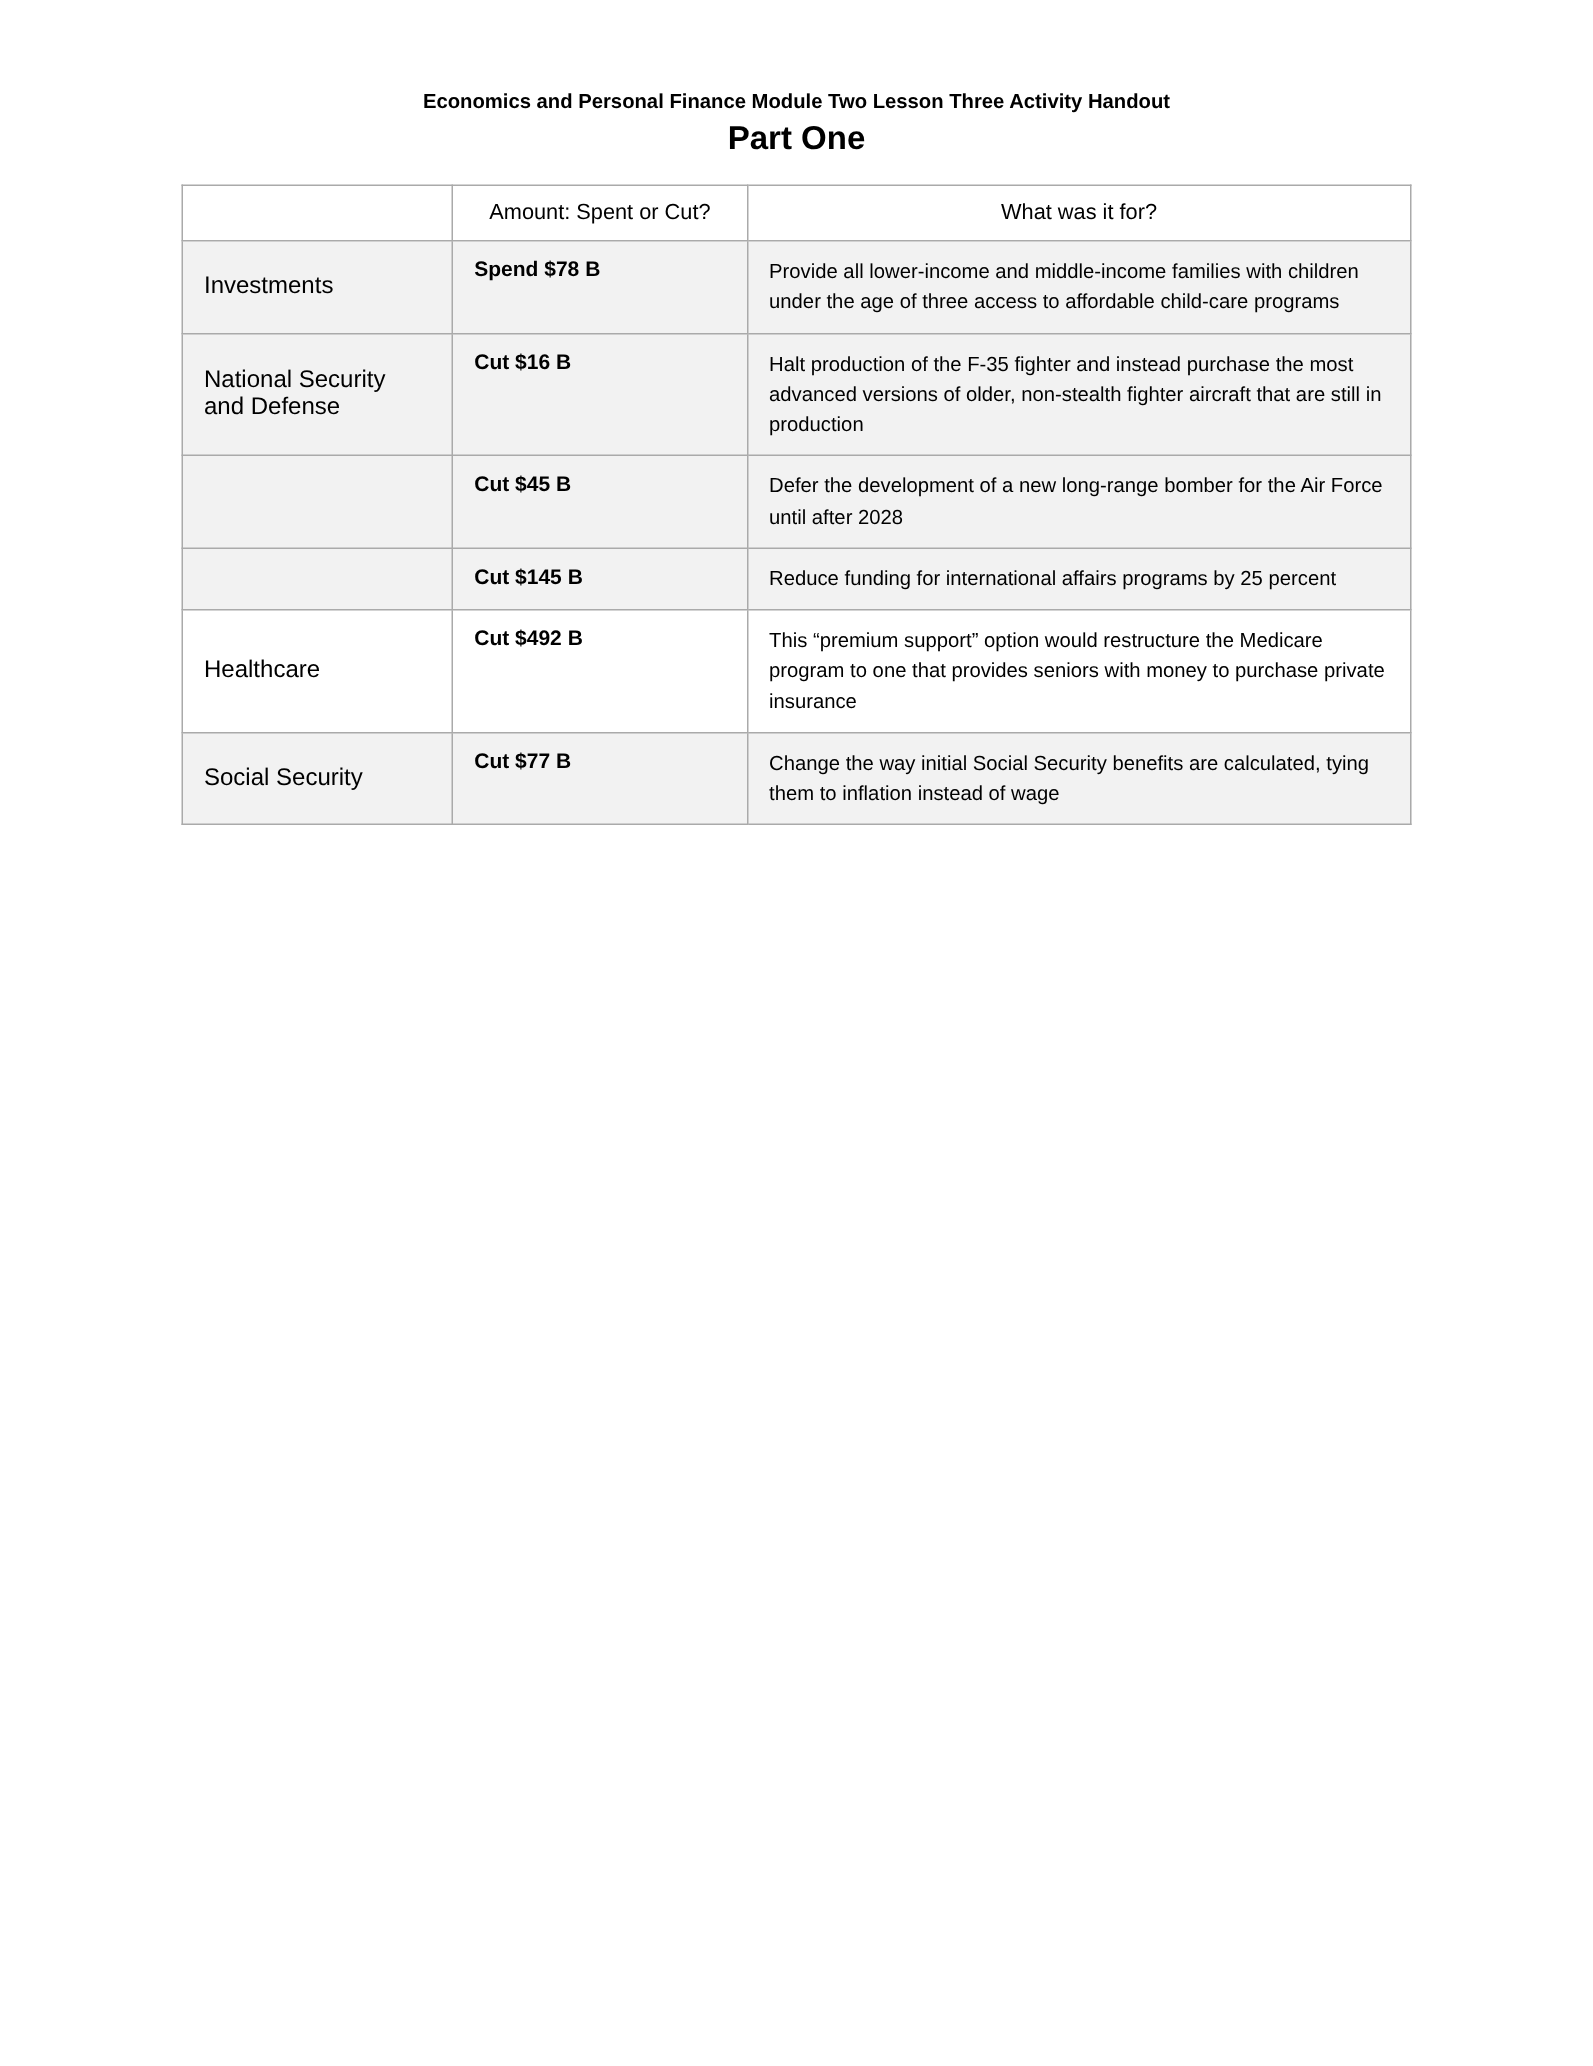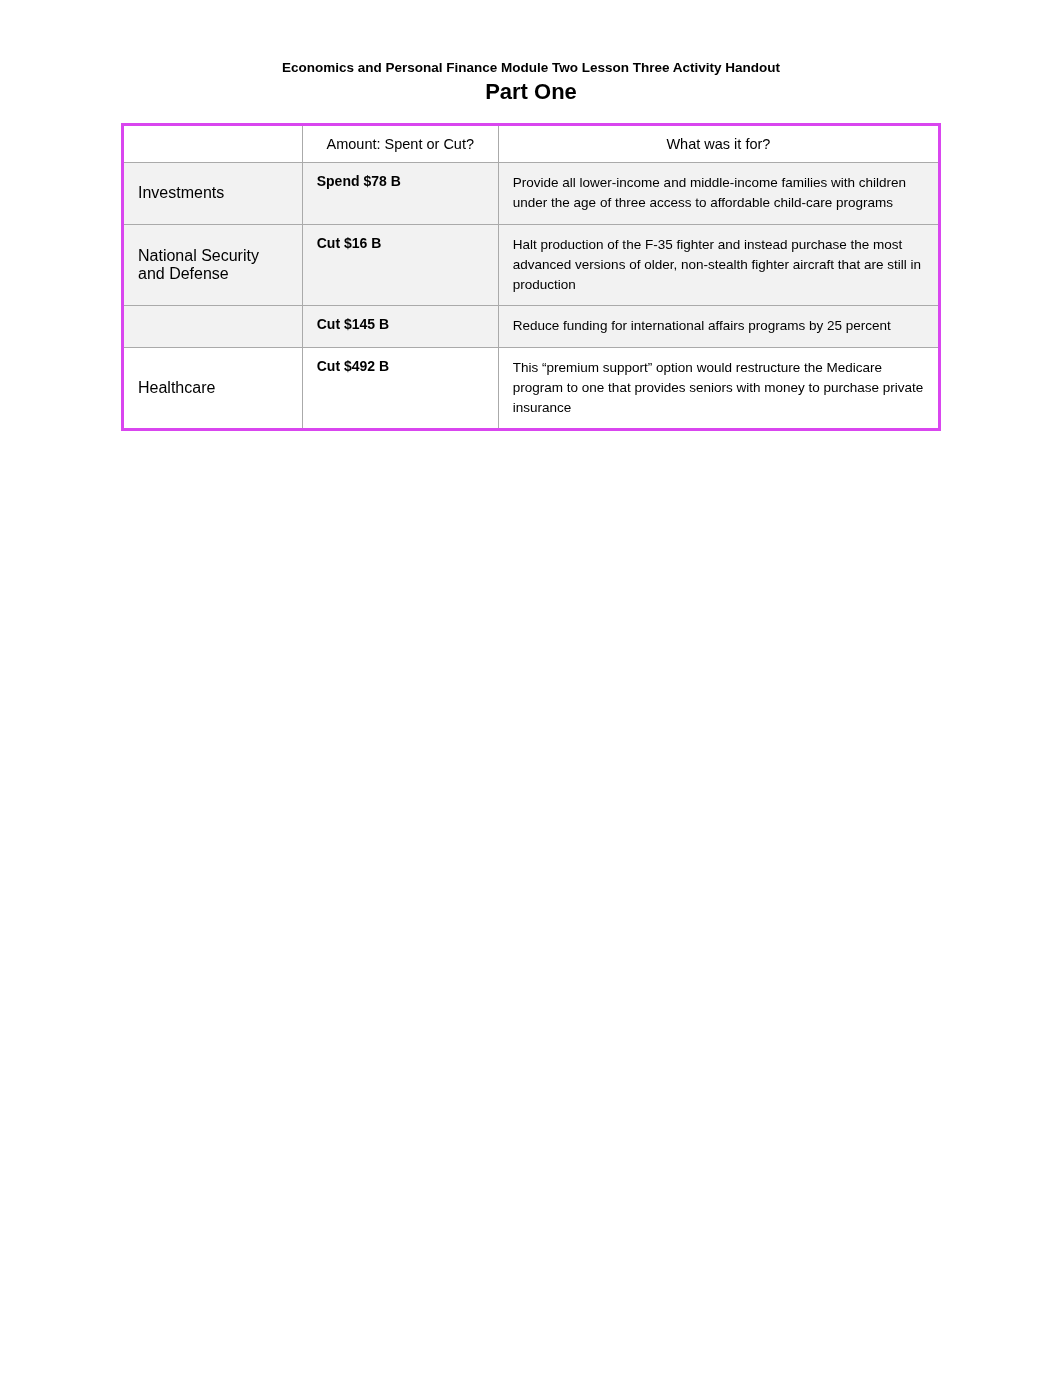--- a/index.html
+++ b/index.html
@@ -31,21 +31,21 @@
       font-weight: bold;
       margin-bottom: 4px;
     }
     .title {
       font-size: 22px;
       font-weight: bold;
     }
     table {
       width: 100%;
       border-collapse: collapse;
-      border: 3px solid #d946ef;
+      border: 1px solid #d946ef;
     }
     th, td {
       border: 1px solid #aaaaaa;
       padding: 10px 14px;
       vertical-align: top;
     }
     thead th {
       background: #ffffff;
       font-size: 14.5px;
       font-weight: normal;
@@ -103,23 +103,33 @@
           <td class="amount-cell">Spend $78 B</td>
           <td class="description-cell">Provide all lower-income and middle-income families with children under the age of three access to affordable child-care programs</td>
         </tr>
         <tr class="shaded">
           <td class="category-cell">National Security and Defense</td>
           <td class="amount-cell">Cut $16 B</td>
           <td class="description-cell">Halt production of the F-35 fighter and instead purchase the most advanced versions of older, non-stealth fighter aircraft that are still in production</td>
         </tr>
         <tr class="shaded">
           <td class="category-cell"></td>
+          <td class="amount-cell">Cut $45 B</td>
+          <td class="description-cell">Defer the development of a new long-range bomber for the Air Force until after 2028</td>
+        </tr>
+        <tr class="shaded">
+          <td class="category-cell"></td>
           <td class="amount-cell">Cut $145 B</td>
           <td class="description-cell">Reduce funding for international affairs programs by 25 percent</td>
         </tr>
         <tr class="white">
           <td class="category-cell">Healthcare</td>
           <td class="amount-cell">Cut $492 B</td>
           <td class="description-cell">This “premium support” option would restructure the Medicare program to one that provides seniors with money to purchase private insurance</td>
         </tr>
+        <tr class="shaded">
+          <td class="category-cell">Social Security</td>
+          <td class="amount-cell">Cut $77 B</td>
+          <td class="description-cell">Change the way initial Social Security benefits are calculated, tying them to inflation instead of wage</td>
+        </tr>
       </tbody>
   </table>
 </div>
 
 </body></html>

